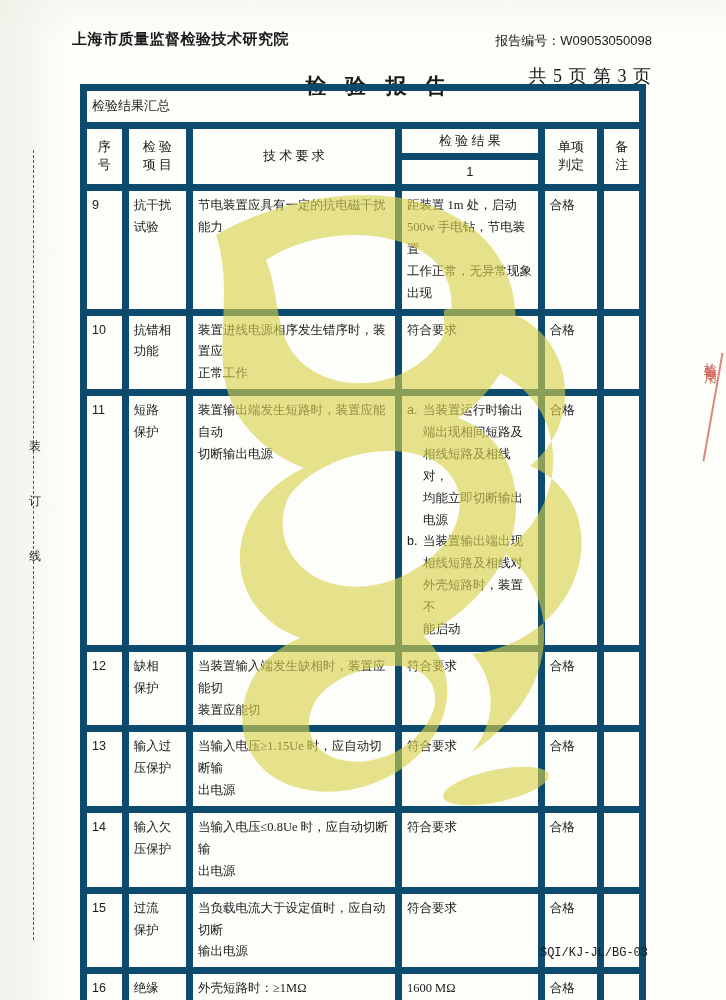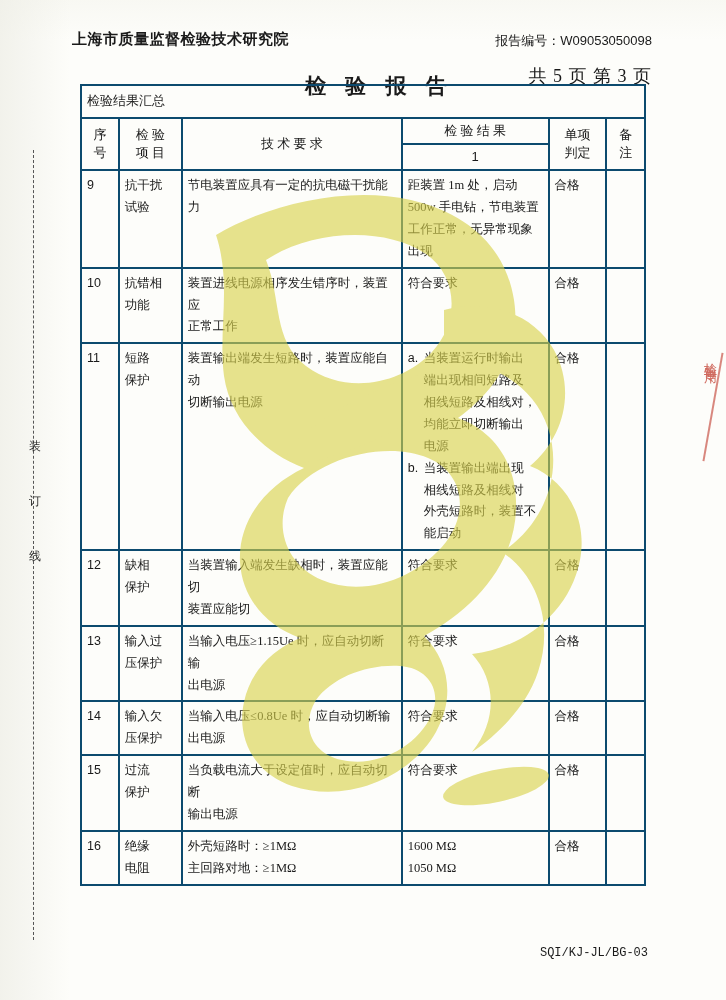--- a/index.html
+++ b/index.html
@@ -74,21 +74,21 @@
   .tbl {
     position: absolute;
     left: 80px;
     top: 84px;
     width: 566px;
     border-collapse: collapse;
     font-size: 12.5px;
     line-height: 1.75;
   }
   .tbl td, .tbl th {
-    border: 2px solid #0c4a6e;
+    border: 7px solid #0c4a6e;
     padding: 4px 5px;
     vertical-align: top;
     font-weight: normal;
     text-align: left;
   }
   .band {
     text-align: center;
     font-size: 13px;
     padding: 2px 0 3px;
   }

